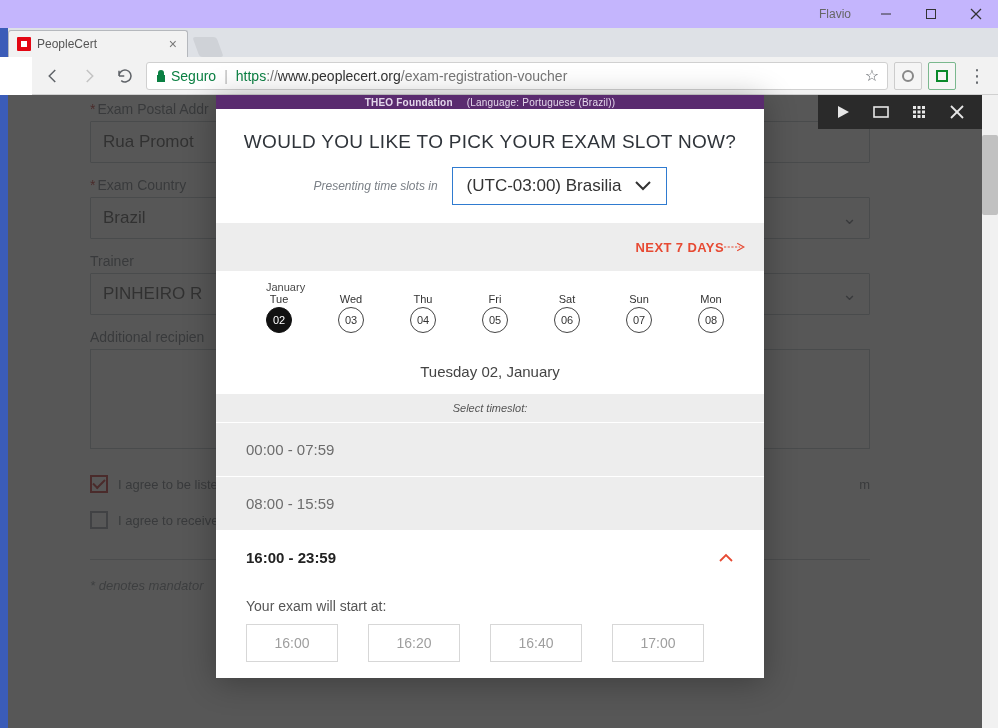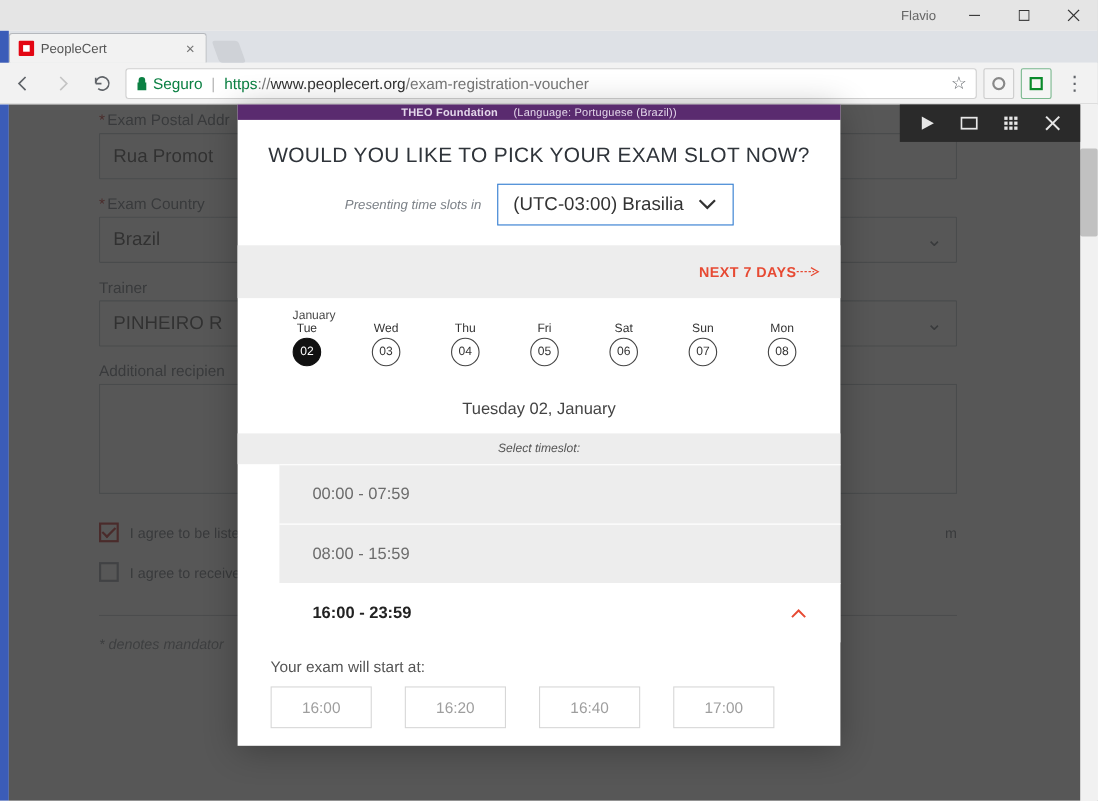--- a/index.html
+++ b/index.html
@@ -1,32 +1,32 @@
 <!DOCTYPE html>
 <html><head>
 <meta charset="utf-8">
 <style>
   * { margin:0; padding:0; box-sizing:border-box; font-family: "Segoe UI", Arial, sans-serif; }
   body { width:998px; height:728px; overflow:hidden; background:#fff; position:relative; }
 
-  .titlebar { height:28px; background:#e5e5e5; display:flex; align-items:center; justify-content:flex-end; border-bottom:1px solid rgba(0,0,0,0); }
+  .titlebar { height:28px; background:#c4b5fd; display:flex; align-items:center; justify-content:flex-end; border-bottom:1px solid rgba(0,0,0,0); }
   .titlebar .profile { font-size:12px; color:#666; margin-right:8px; padding:0 4px; }
   .titlebar .winbtn { width:45px; height:28px; display:flex; align-items:center; justify-content:center; font-size:12px; color:#333; }
   .titlebar .winbtn svg { width:10px; height:10px; }
   .titlebar .close svg { width:12px; height:12px; }
 
   .tabstrip { height:29px; background:#dee1e6; display:flex; align-items:flex-end; padding-left:8px; position:relative; }
   .leftstrip { position:absolute; left:0; top:0; width:8px; height:100%; background:#3b5cb8; }
   .tab { display:flex; align-items:center; gap:6px; background:#f2f2f2; height:27px; padding:0 10px 0 8px; border-top-left-radius:3px; border-top-right-radius:3px; font-size:12px; color:#555; min-width:180px; border:1px solid #b5b8bd; border-bottom:none; }
   .tab .favicon { width:14px; height:14px; background:#e30613; display:flex; align-items:center; justify-content:center; border-radius:1px; }
   .tab .favicon-inner { width:6px; height:6px; background:#fff; }
   .tab .tab-x { margin-left:auto; font-size:14px; color:#777; }
   .newtab { width:24px; height:20px; margin-left:8px; background:#cfd2d7; border-radius:3px; transform:skewX(20deg); }
 
-  .addrrow { height:38px; display:flex; align-items:center; padding:0 6px; gap:6px; border-bottom:1px solid #d0d0d0; background:#f2f2f2; }
+  .addrrow { height:38px; display:flex; align-items:center; padding:0 6px; gap:6px; border-bottom:1px solid #d0d0d0; background:#f2f2f2;margin-left:32px; }
   .navbtn { width:30px; height:30px; display:flex; align-items:center; justify-content:center; color:#5f6368; border-radius:15px; }
   .navbtn.disabled { color:#b8b8b8; }
   .addrbar { flex:1; height:28px; border:1px solid #d0d0d0; border-radius:3px; background:#fff; display:flex; align-items:center; padding:0 8px; font-size:14px; gap:4px; }
   .seguro { color:#0b8043; font-size:14px; display:flex; align-items:center; gap:4px; }
   .sep { color:#b5b5b5; margin:0 4px; }
   .urlproto { color:#0b8043; }
   .urldim { color:#777; }
   .urlhost { color:#333; }
   .star { margin-left:auto; color:#5f6368; font-size:16px; }
   .extbtn { width:28px; height:28px; border:1px solid #ccc; border-radius:2px; display:flex; align-items:center; justify-content:center; font-size:13px; background:#f5f5f5; color:#555; }
@@ -73,21 +73,21 @@
   .modal .month { font-size:11px; color:#4a4a4a; margin-bottom:0; margin-left:30px;}
   .modal .daylist { display:flex; gap:46px; margin-top:0; padding-left:30px;}
   .modal .day { display:flex; flex-direction:column; align-items:center; gap:2px; }
   .modal .day .dow { font-size:11px; color:#333; }
   .modal .day .num { width:26px; height:26px; border:1px solid #444; border-radius:50%; display:flex; align-items:center; justify-content:center; font-size:11px; color:#333; }
   .modal .day.selected .num { background:#111; color:#fff; border-color:#111; }
 
   .modal .selday { text-align:center; font-size:15px; color:#444; padding:18px 0 14px; font-weight:300;}
   .modal .selprompt { background:#ededed; text-align:center; font-size:11px; color:#555; padding:8px 0;font-style:italic; }
 
-  .modal .trow { background:#ededed; padding:18px 30px; font-size:15px; color:#6c6c6c; border-top:1px solid #fff; font-weight:300;margin-left:38px;}
+  .modal .trow { background:#ededed; padding:18px 30px; font-size:15px; color:#6c6c6c; border-top:1px solid #fff; font-weight:300;}
   .modal .trow.open { background:#fff; color:#222; font-weight:600; display:flex; justify-content:space-between; align-items:center; font-size:15px;}
   .modal .trow.open .chev { color:#e74a33; }
 
   .modal .startlabel { padding:14px 30px 10px; font-size:14px; color:#555; font-weight:300;}
   .modal .slots { display:flex; gap:30px; padding:0 30px 6px; }
   .modal .slot { flex:0 0 auto; width:92px; height:38px; border:1px solid #d7d7d7; display:flex; align-items:center; justify-content:center; font-size:14px; color:#9e9e9e; }
 
   svg { display:block; }
 </style>
 </head>

